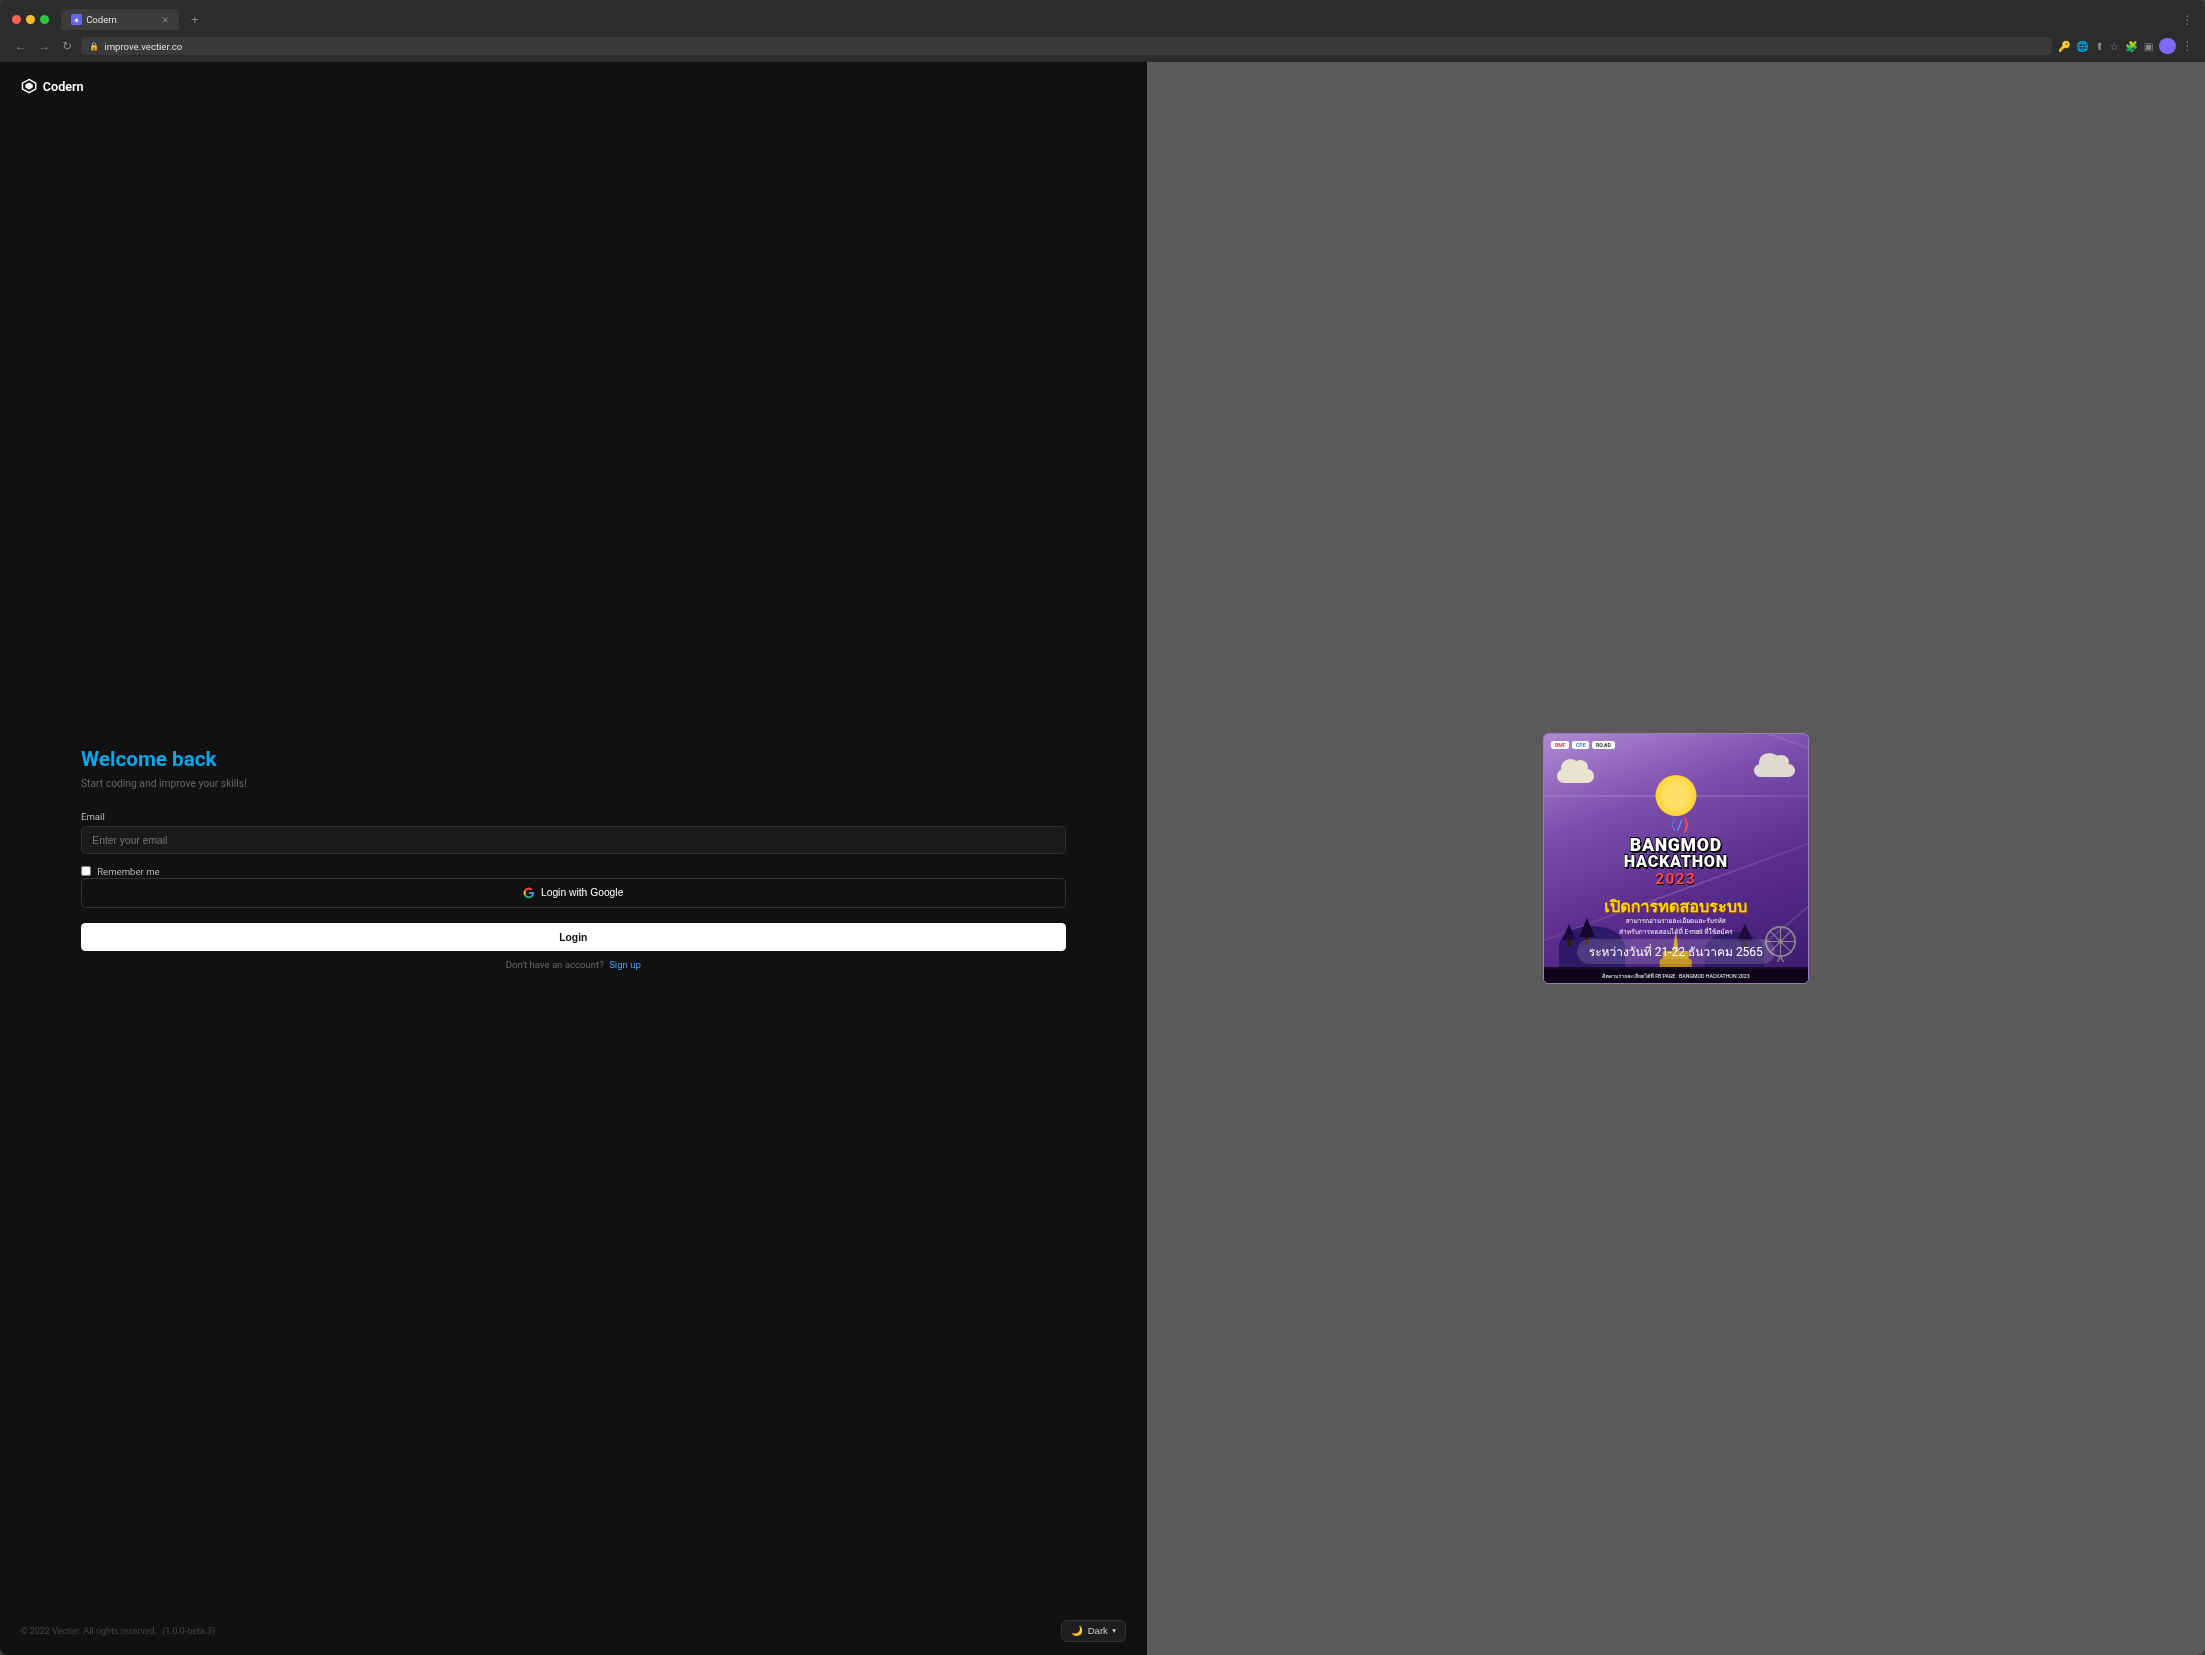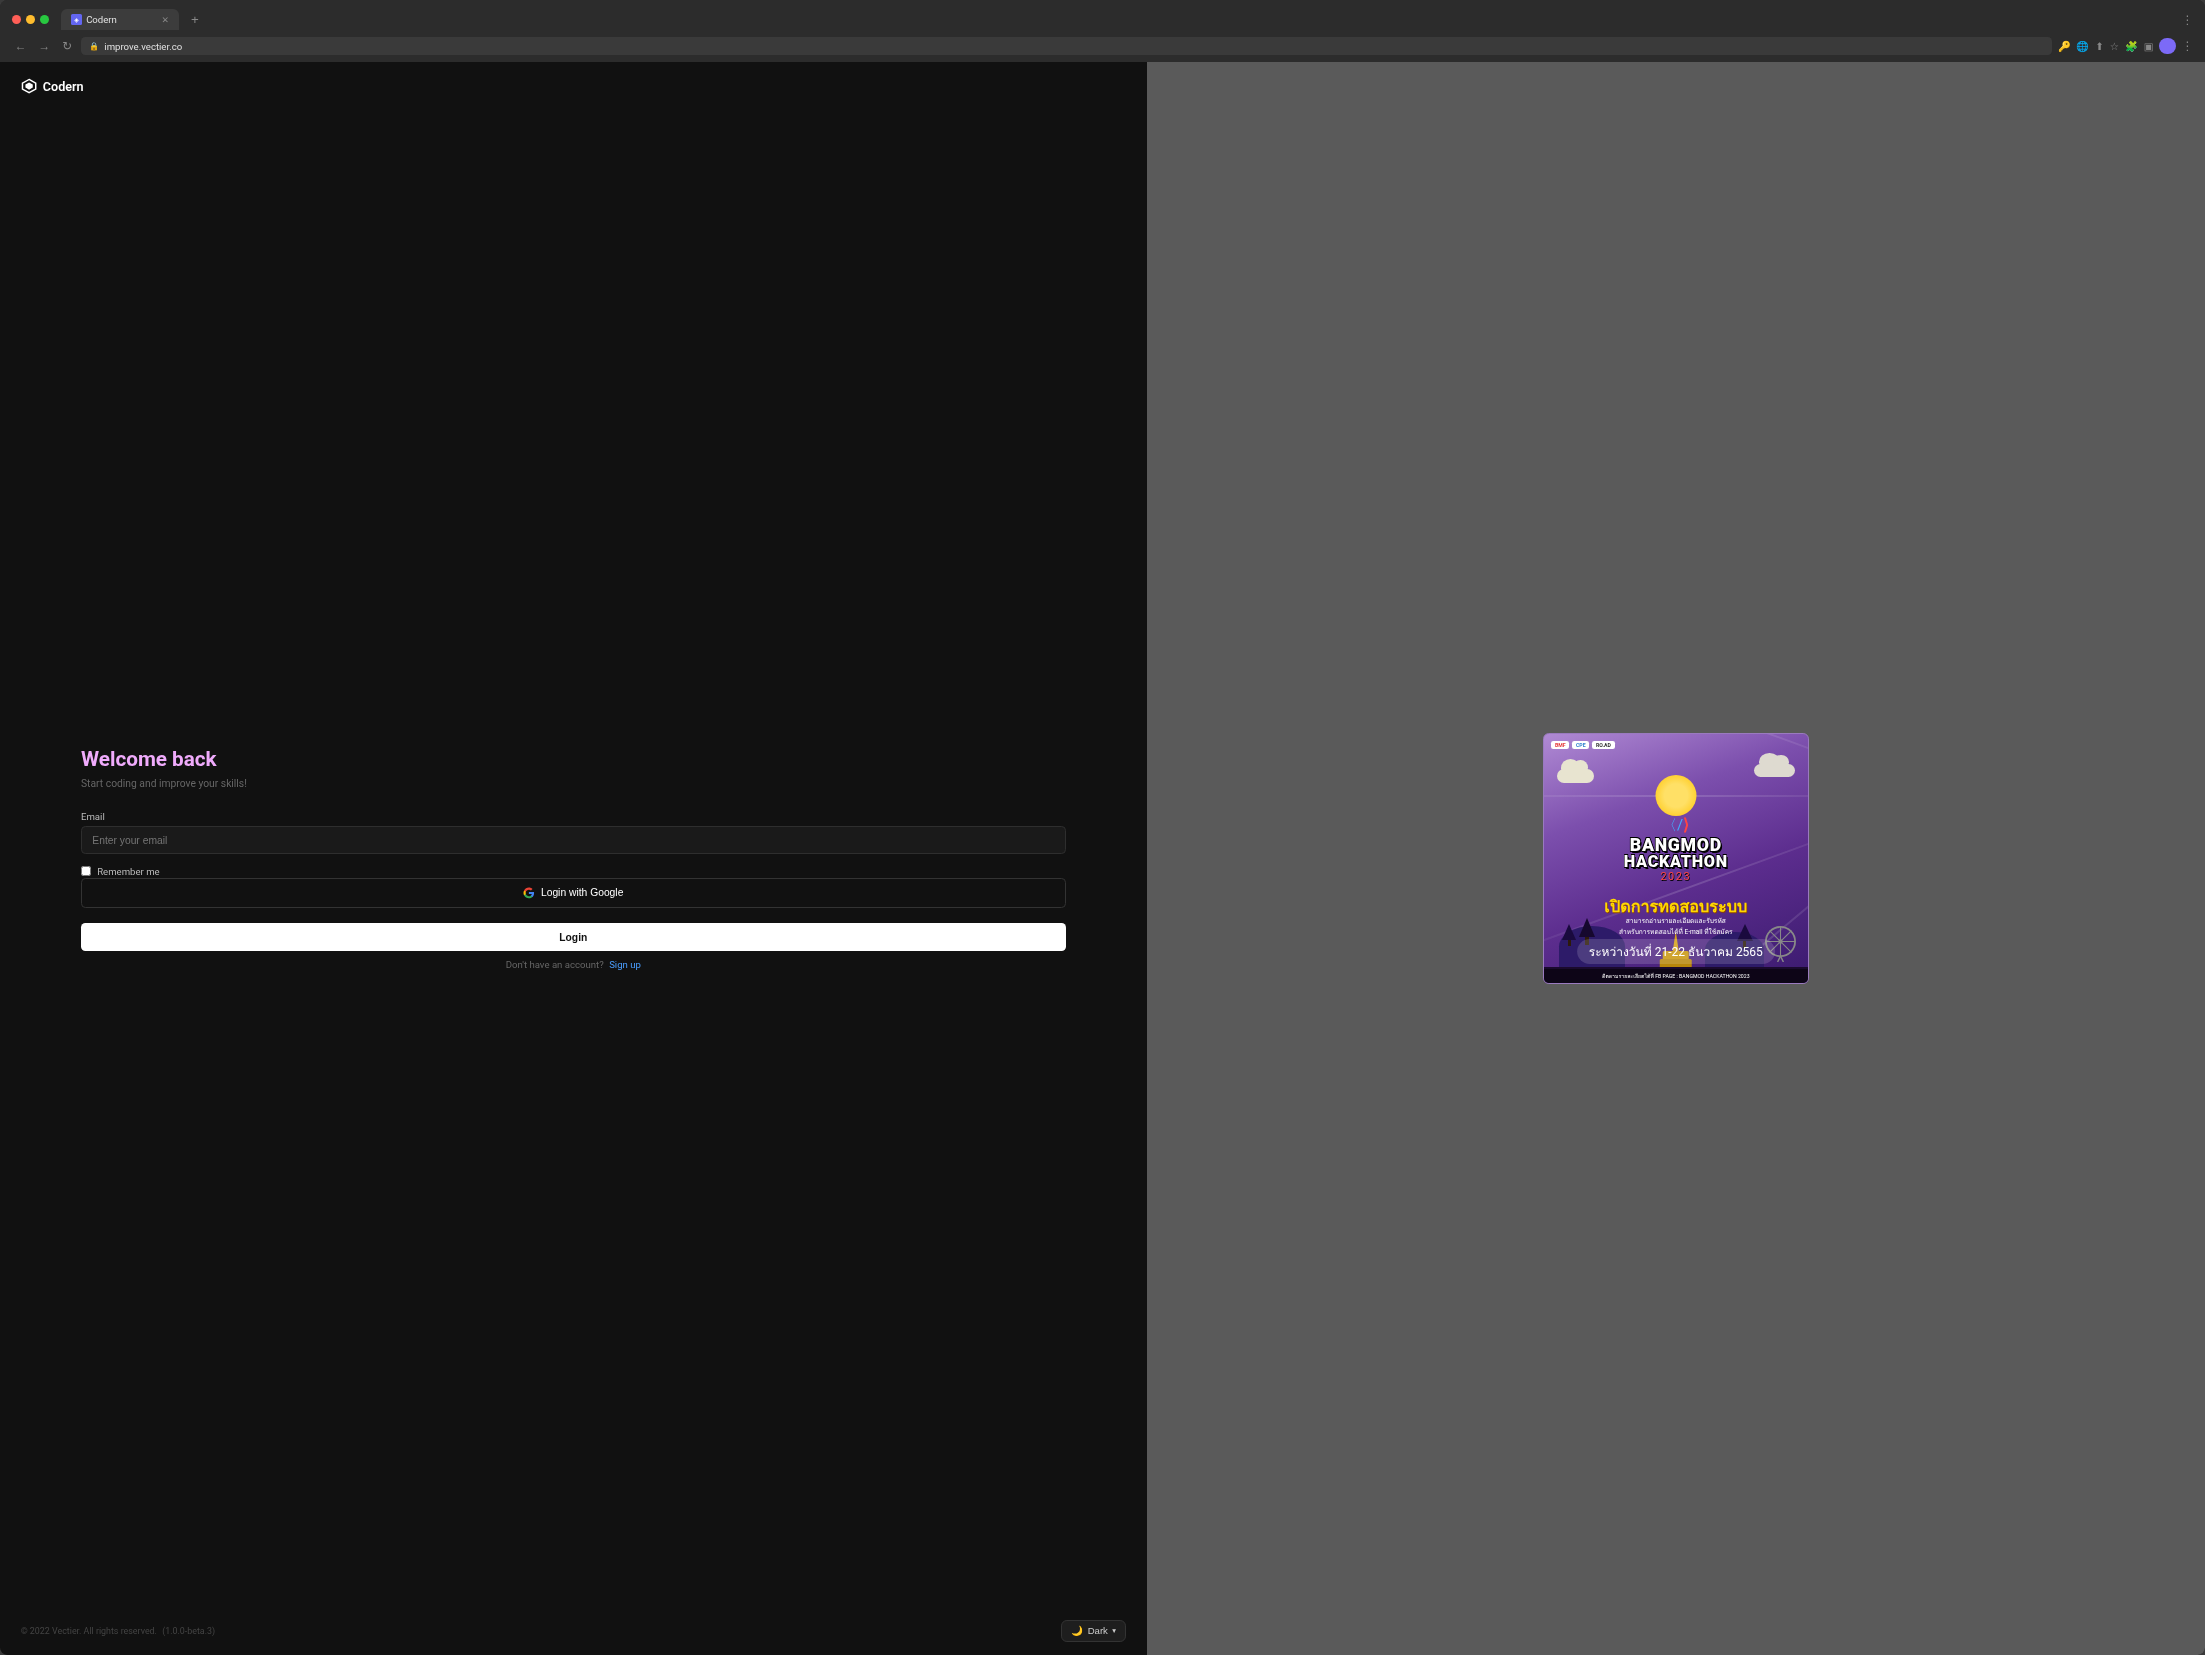--- a/index.html
+++ b/index.html
@@ -69,21 +69,21 @@
           <svg width="16.2" height="16.2" viewBox="0 0 22 22">
             <polygon points="11,2 20,7 20,15 11,20 2,15 2,7" fill="none" stroke="white" stroke-width="2"></polygon>
             <polygon points="11,6 16,9 16,13 11,16 6,13 6,9" fill="white"></polygon>
           </svg>
           <span>Codern</span>
         </div>
       </div>
 
       <div style="flex:1; display:flex; flex-direction:column; justify-content:center; padding:29.5px 81px;">
 
-        <h1 style="color:#f0abfc; font-size:20.7px; font-weight:700; margin-bottom:5.9px;">Welcome back</h1>
+        <h1 style="color:#0ea5e9; font-size:20.7px; font-weight:700; margin-bottom:5.9px;">Welcome back</h1>
         <p style="color:#666; font-size:10.3px; margin-bottom:20.7px;">Start coding and improve your skills!</p>
 
         <div style="margin-bottom:11.8px;">
           <label style="display:block; color:#bbb; font-size:9.6px; margin-bottom:4.4px;">Email</label>
           <input type="email" style="width: 100%; background: rgb(26, 26, 26); border: 0.7px solid rgb(46, 46, 46); border-radius: 4.4px; padding: 7.4px 10.3px; color: rgb(85, 85, 85); font-size: 10.3px; outline: none;" placeholder="Enter your email">
         </div>
 
 
         <div style="display:flex; align-items:flex-start; gap:5.9px; margin-bottom:1px;">
           <input type="checkbox" style="width: 10.3px; height: 10.3px; accent-color: rgb(99, 102, 241); cursor: pointer;">
@@ -154,21 +154,21 @@
           <div style="position:absolute; width:16.2px; height:14.8px; background:#dedad0; border-radius:50%; bottom:7.4px; left:19px;"></div>
           <div style="width:41px; height:26.6px;"></div>
         </div>
 
         <div style="position:absolute; top:81px; left:50%; transform:translateX(-50%); z-index:5; text-align:center; width:162px;">
           <div style="font-size:14.8px; margin-bottom:1.5px;">
             <span style="color:#4af;">〈/</span><span style="color:#f44; font-weight:900; font-size:16.2px;">⟩</span>
           </div>
           <div style="font-size:17.7px; font-weight:900; color:white; text-shadow:1.5px 1.5px 0 #000, -0.7px -0.7px 0 #000, 0.7px -0.7px 0 #000, -0.7px 0.7px 0 #000; letter-spacing:0.7px; line-height:1;">BANGMOD</div>
           <div style="font-size:16.2px; font-weight:900; color:white; text-shadow:1.5px 1.5px 0 #000, -0.7px -0.7px 0 #000, 0.7px -0.7px 0 #000, -0.7px 0.7px 0 #000; letter-spacing:0.7px; line-height:1;">HACKATHON</div>
-          <div style="font-size:11px; font-weight:400; color:#ff4444; text-shadow:0.7px 0.7px 0 #000; letter-spacing:1.5px;">2023</div>
+          <div style="font-size:15px; font-weight:700; color:#ff4444; text-shadow:0.7px 0.7px 0 #000; letter-spacing:1.5px;">2023</div>
         </div>
 
         <div style="position:absolute; top:159px; left:50%; transform:translateX(-50%); z-index:5; white-space:nowrap;">
           <div style="font-size:16.2px; font-weight:900; color:#ffd700; text-shadow:0.7px 0.7px 0 #8b4000; text-align:right;">เปิดการทดสอบระบบ</div>
         </div>
 
         <div style="position:absolute; top:182px; left:50%; transform:translateX(-50%); z-index:5; text-align:center; white-space:nowrap;">
           <div style="font-size:6.6px; color:white; line-height:1.7;">สามารถอ่านรายละเอียดและรับรหัส</div>
           <div style="font-size:6.6px; color:white; line-height:1.7;">สำหรับการทดสอบได้ที่ E-mail ที่ใช้สมัคร</div>
         </div>

